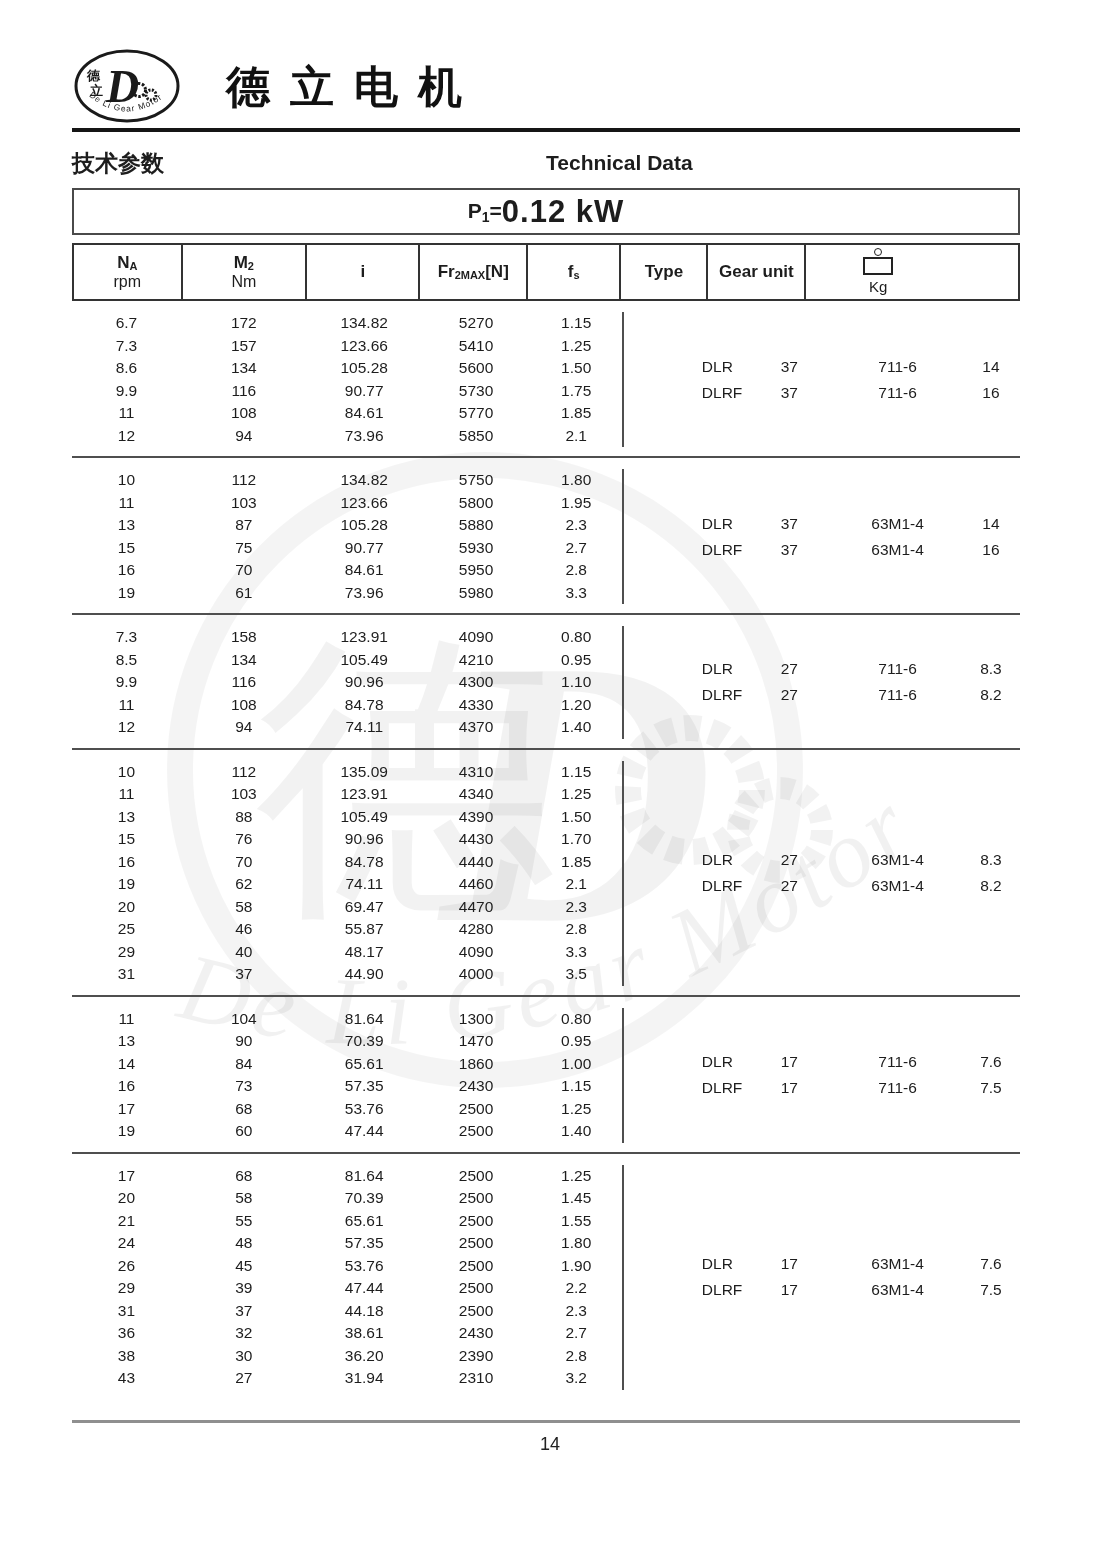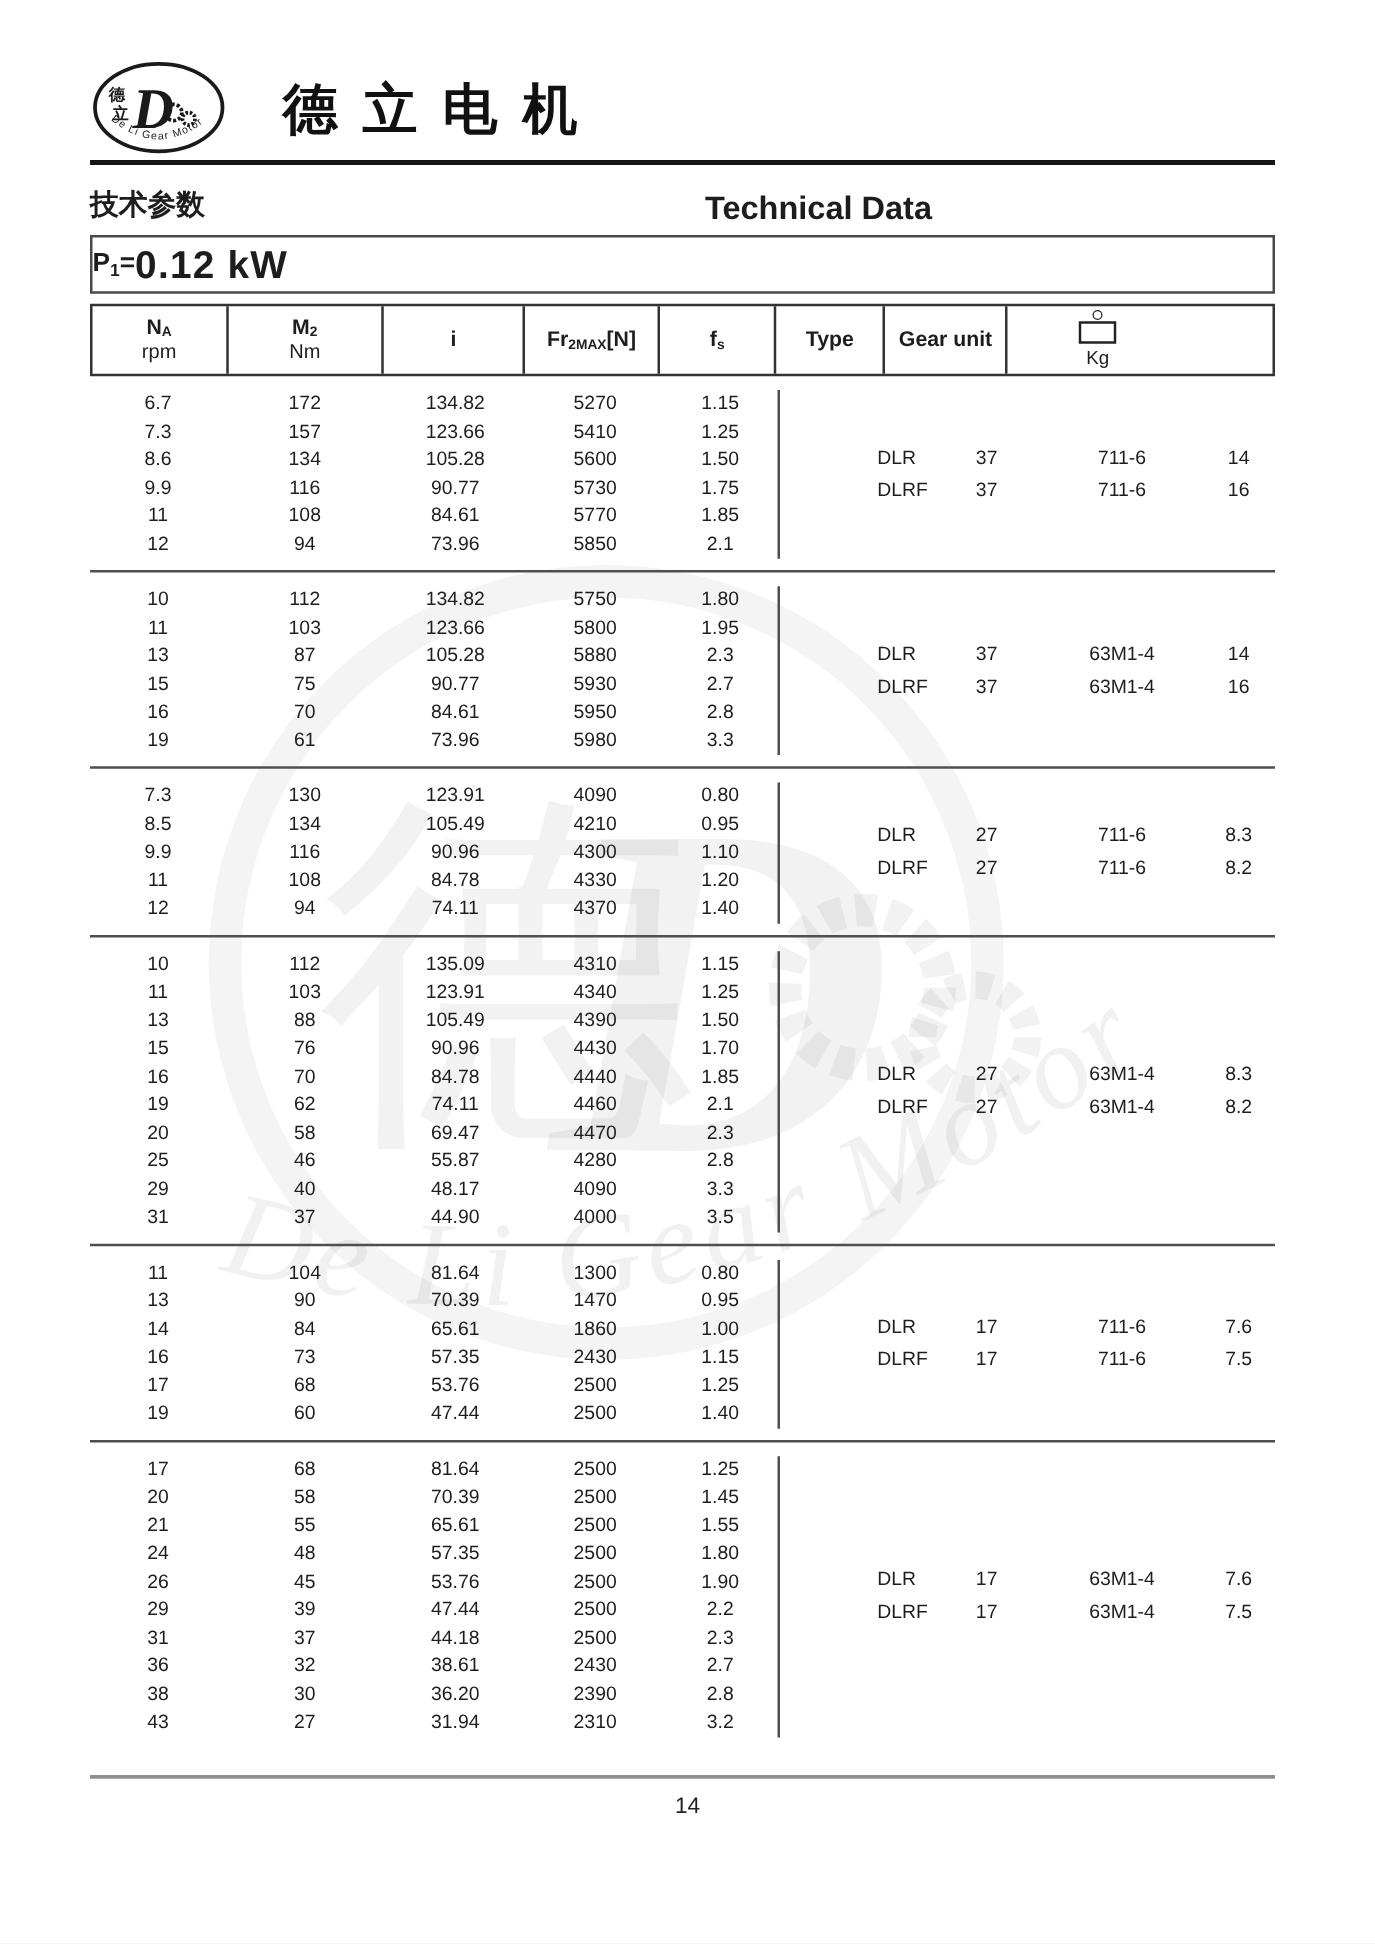--- a/index.html
+++ b/index.html
@@ -18,26 +18,26 @@
   .brand-row { display:flex; align-items:center; gap:44px; padding-top:46px; height:128px; }
   .brand-name {
     font-family:"Liberation Serif","DejaVu Serif",serif;
     font-size:44px; font-weight:bold; letter-spacing:20px; color:#111;
   }
   .brand-rule { height:4px; background:#151515; margin-top:0px; }
 
   
   .section-row { position:relative; margin-top:16px; height:34px; }
   .title-cn { font-size:23px; font-weight:bold; }
-  .title-en { position:absolute; left:492px; top:3px; font-size:26px; font-weight:bold; }
+  .title-en { position:absolute; left:474px; top:3px; font-size:21px; font-weight:bold; }
 
   
   .power-box {
     margin-top:6px; border:2px solid #4a4a4a; height:47px;
-    display:flex; align-items:center; 
+    display:flex; align-items:center; justify-content:center;
   }
   .power-prefix { font-size:21px; font-weight:bold; }
   .power-sub { font-size:14px; font-weight:bold; vertical-align:-4px; }
   .power-value { font-size:31px; font-weight:bold; letter-spacing:1px; }
 
   
   .thead {
     margin-top:8px; border:2px solid #333; height:58px;
     display:grid;
     grid-template-columns:11.5% 13.2% 12% 11.4% 9.9% 9.2% 10.4% 15.2% 7.2%;
@@ -279,21 +279,21 @@
               <div class="tcell">37</div>
               <div class="tcell">63M1-4</div>
               <div class="tcell">16</div>
             </div>
           </div>
         </div>
         <div class="block">
           <div class="blk-left">
             <div class="drow">
               <div class="dcell">7.3</div>
-              <div class="dcell">130</div>
+              <div class="dcell">158</div>
               <div class="dcell">123.91</div>
               <div class="dcell">4090</div>
               <div class="dcell">0.80</div>
             </div>
             <div class="drow">
               <div class="dcell">8.5</div>
               <div class="dcell">134</div>
               <div class="dcell">105.49</div>
               <div class="dcell">4210</div>
               <div class="dcell">0.95</div>

